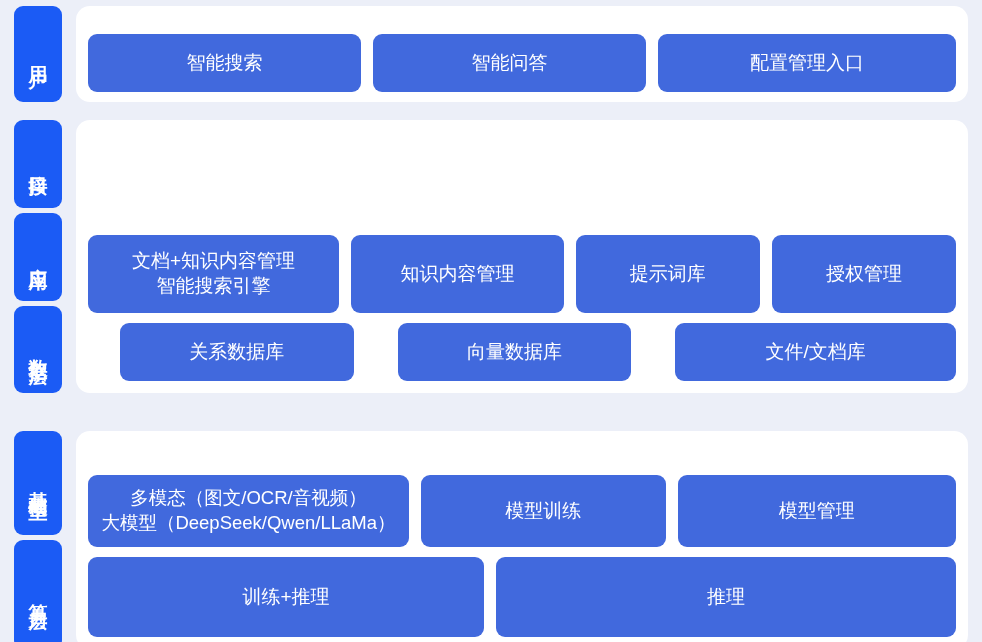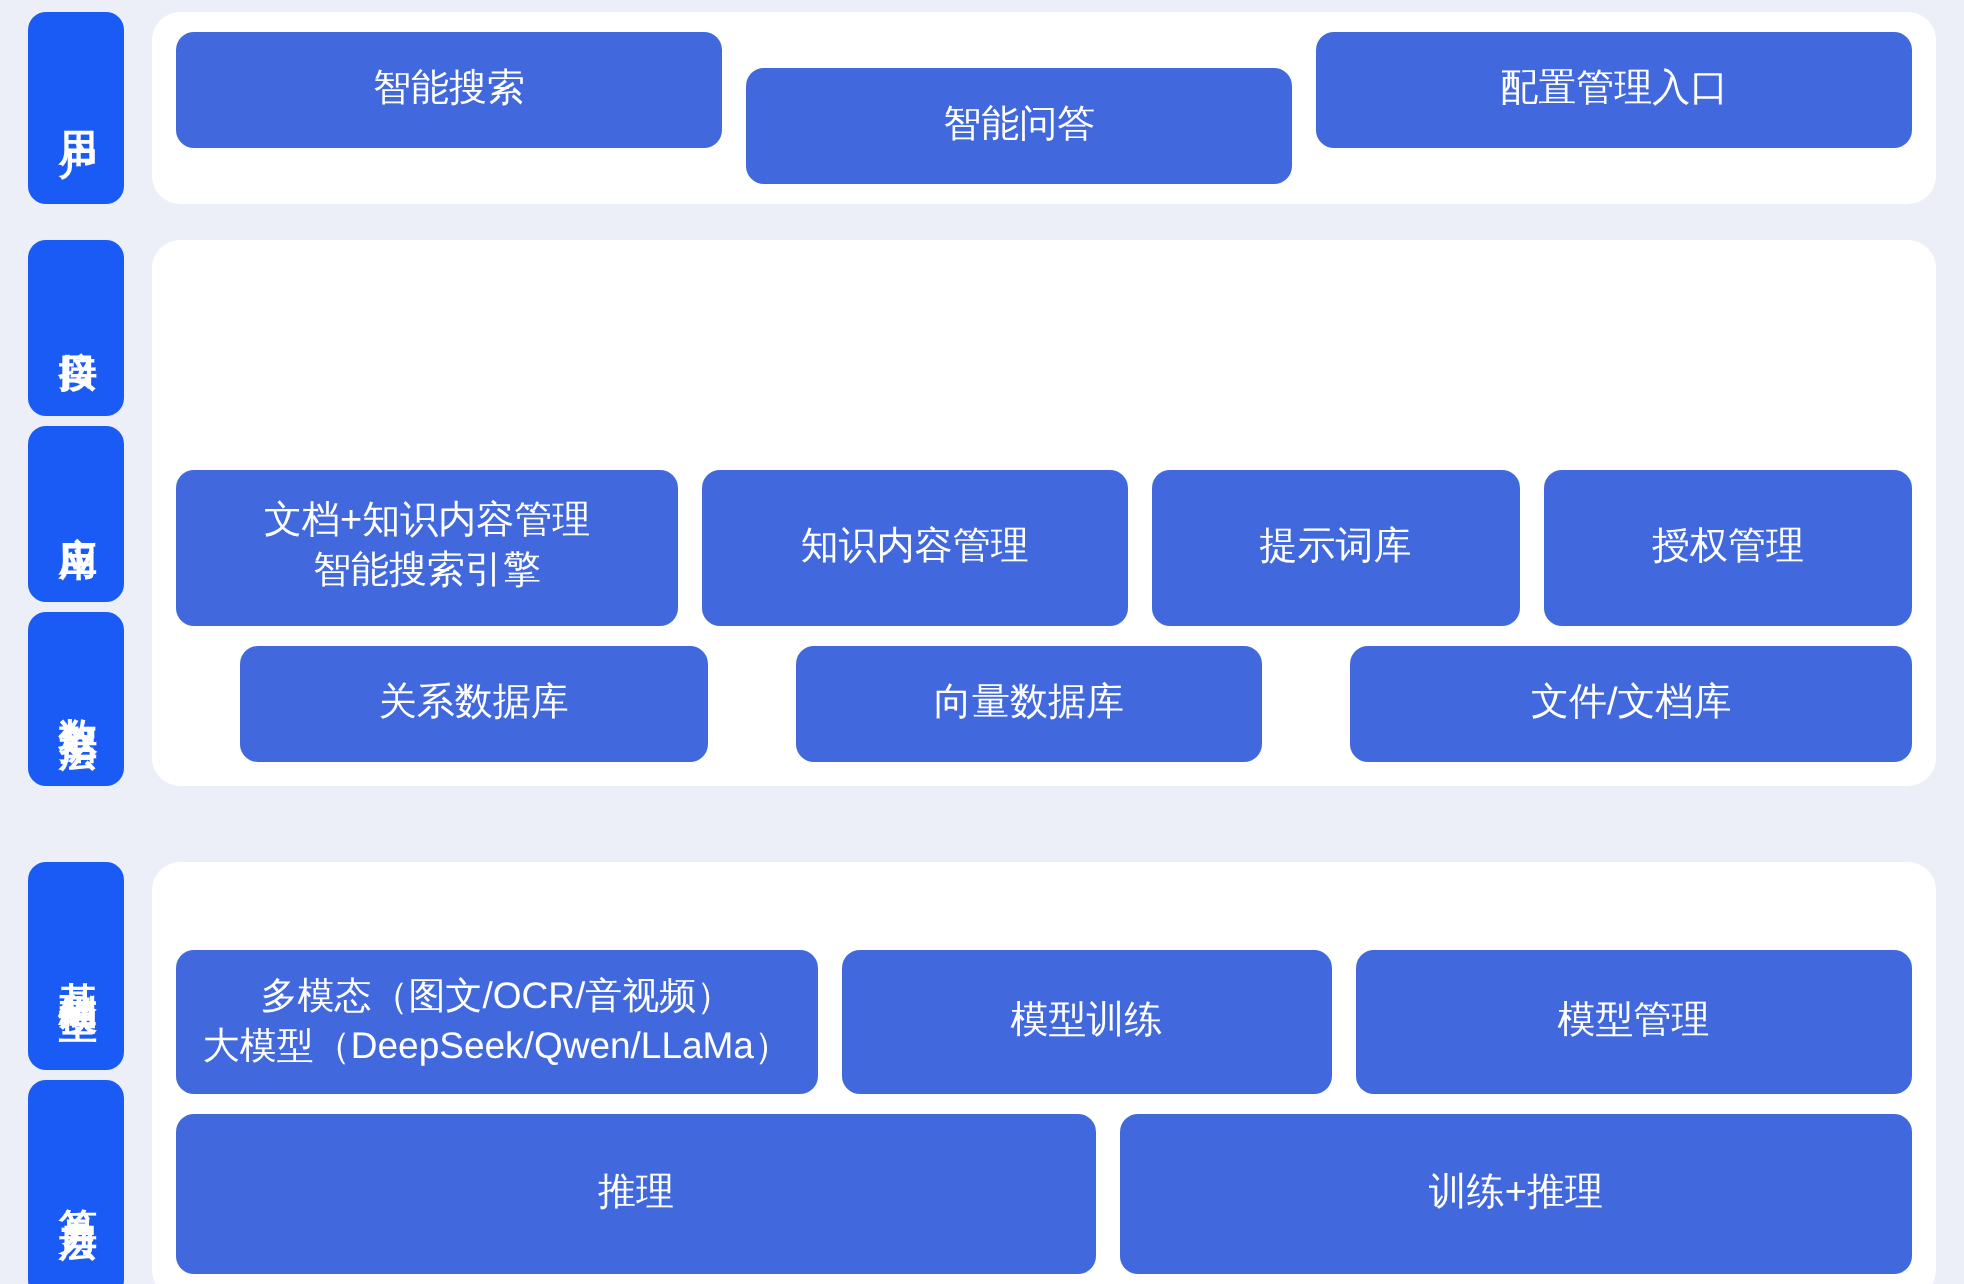--- a/index.html
+++ b/index.html
@@ -87,21 +87,21 @@
 
 <div class="canvas">
 
   <div class="band band-1">
     <div class="rail">
       <div class="rail-tab grow">用户</div>
     </div>
     <div class="panel panel-1">
       <div class="row">
         <div class="node h-users" style="flex:1.02 1 0;">智能搜索</div>
-        <div class="node h-users" style="flex:1.02 1 0;margin-top:18px;">智能问答</div>
+        <div class="node h-users" style="flex:1.02 1 0;">智能问答</div>
         <div class="node h-users" style="flex:1.12 1 0;">配置管理入口</div>
       </div>
     </div>
   </div>
 
   <div class="band band-2">
     <div class="rail">
       <div class="rail-tab" style="height:88px;">接口</div>
       <div class="rail-tab" style="height:88px;">应用</div>
       <div class="rail-tab grow">数据层</div>
@@ -134,20 +134,20 @@
     <div class="panel">
 
       <div class="row">
         <div class="node h-model modelbig" style="flex:1.42 1 0;">多模态（图文/OCR/音视频）
 大模型（DeepSeek/Qwen/LLaMa）</div>
         <div class="node h-model" style="flex:1.06 1 0;">模型训练</div>
         <div class="node h-model" style="flex:1.22 1 0;">模型管理</div>
       </div>
 
       <div class="row">
+        <div class="node h-compute" style="flex:1 1 0;">训练+推理</div>
         <div class="node h-compute" style="flex:1.17 1 0;">推理</div>
-        <div class="node h-compute" style="flex:1 1 0;">训练+推理</div>
       </div>
 
     </div>
   </div>
 
 </div>
 
 </body></html>

